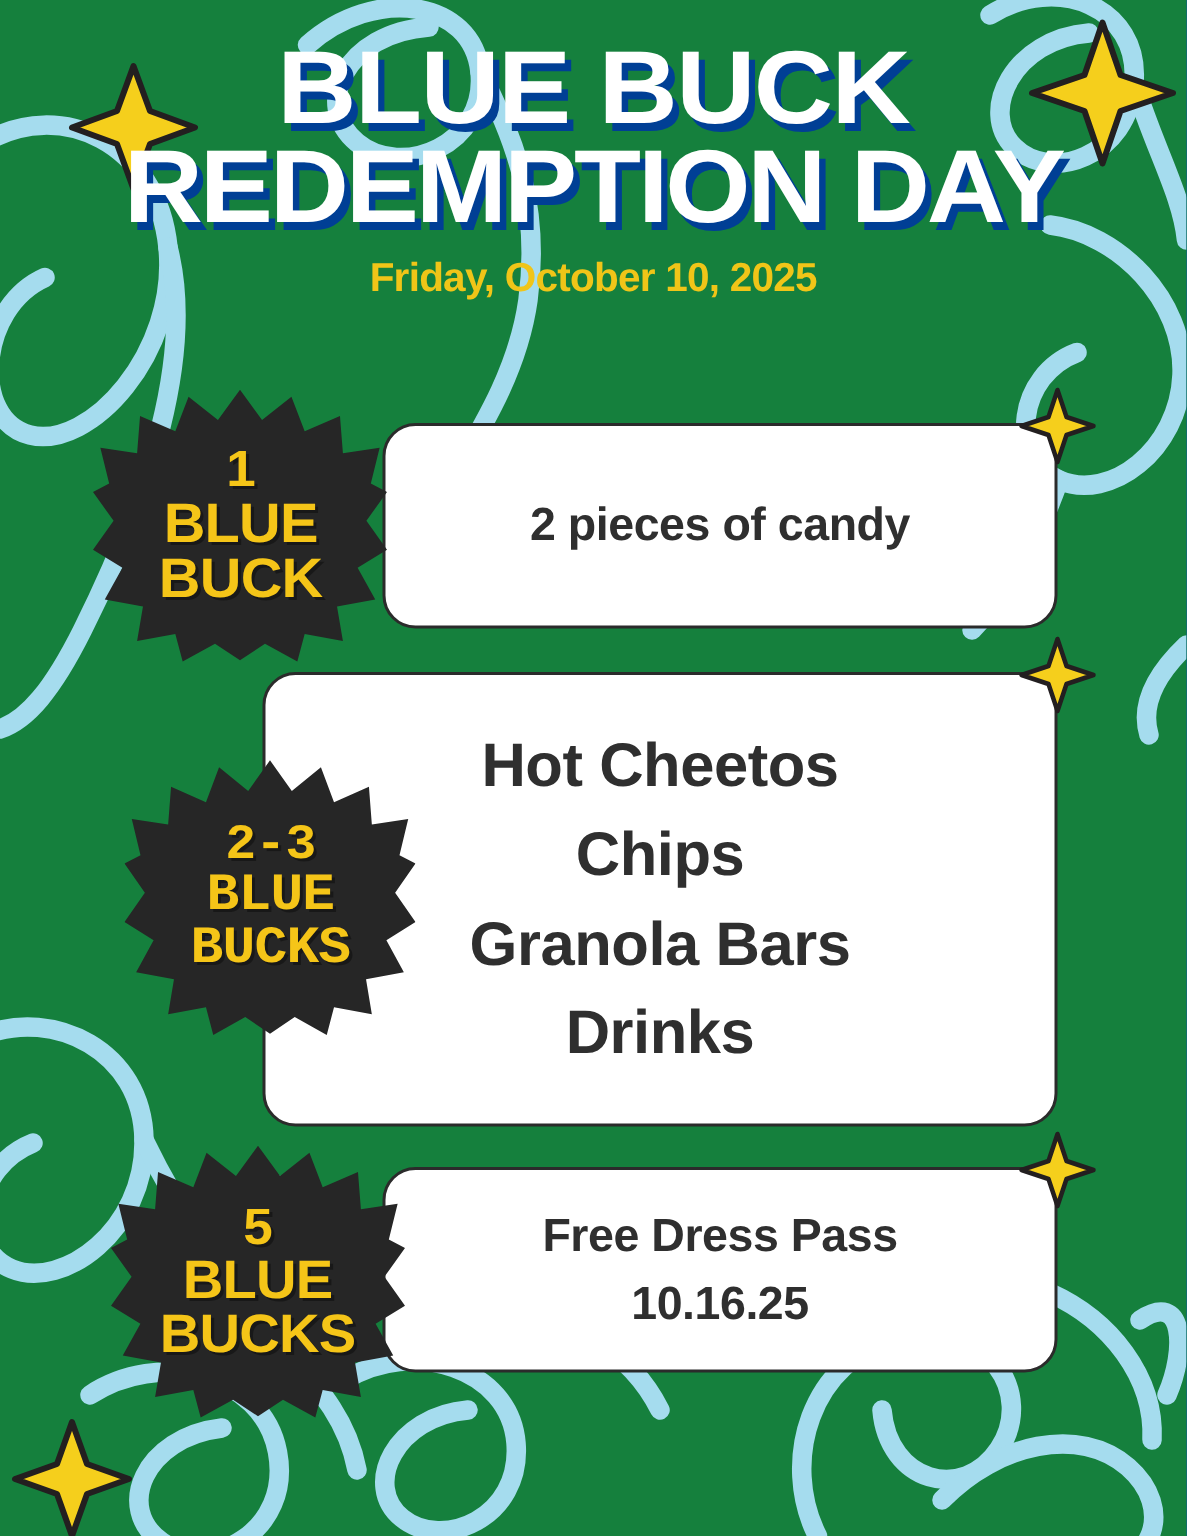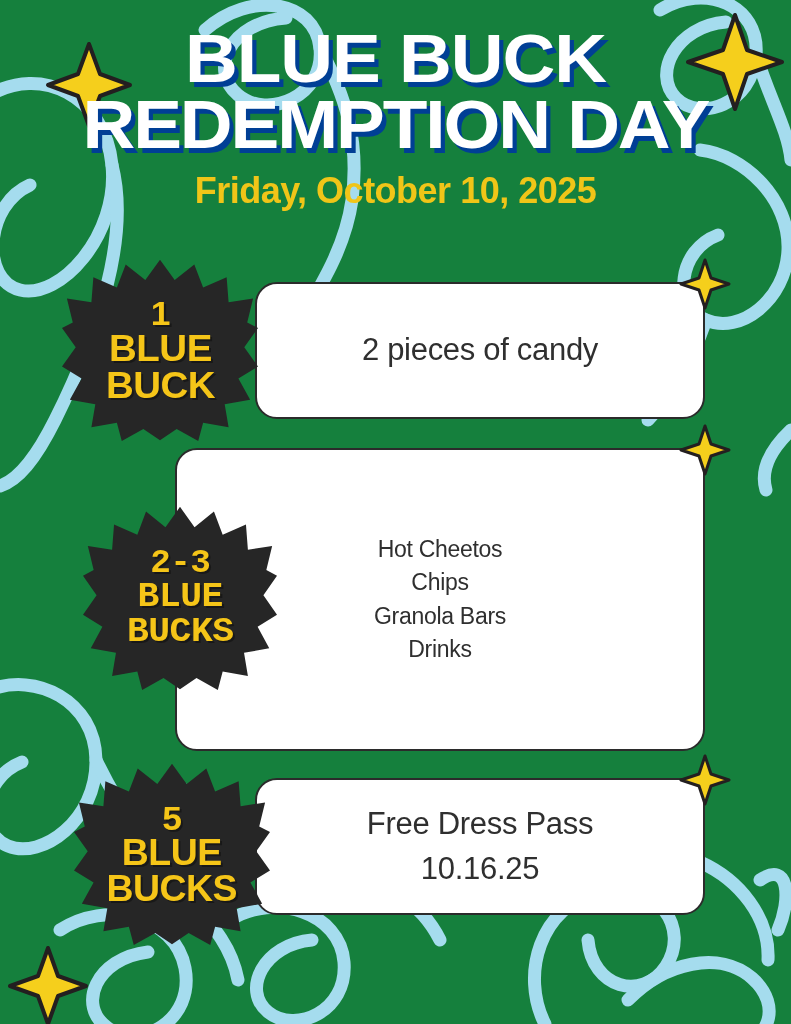--- a/index.html
+++ b/index.html
@@ -42,48 +42,48 @@
     text-transform:uppercase;
     transform:scaleX(1.06);
     text-shadow:4px 5px 0 #003f95;
     white-space:nowrap;
   }
   .title .line2{display:block;font-size:69px;letter-spacing:-2px;}
   .subtitle{
     margin:12px 0 0 0;
     color:#f0c518;
     font-weight:bold;
-    font-size:36px;
+    font-size:27px;
     letter-spacing:-0.5px;
   }
 
   
   .rows{position:absolute;left:0;top:0;width:791px;height:1024px;z-index:6;}
   .row{position:absolute;}
 
   .card{
     position:absolute;
     background:#ffffff;
     border:2px solid #2b2b2b;
     border-radius:22px;
     box-sizing:border-box;
     display:flex;
     flex-direction:column;
     align-items:center;
     justify-content:center;
     color:#2f2f2f;
-    font-weight:normal;
+    font-weight:bold;
   }
   .card .line{
     font-size:31px;
     line-height:1.45;
     letter-spacing:-0.3px;
     white-space:nowrap;
   }
-  .card.cardwide .line{font-size:23px;}
+  .card.cardwide .line{font-size:41px;}
 
   
   .card-sparkle{
     position:absolute;
     width:52px;height:52px;
     z-index:9;
   }
   .card-sparkle svg{display:block;width:52px;height:52px;}
 
   

